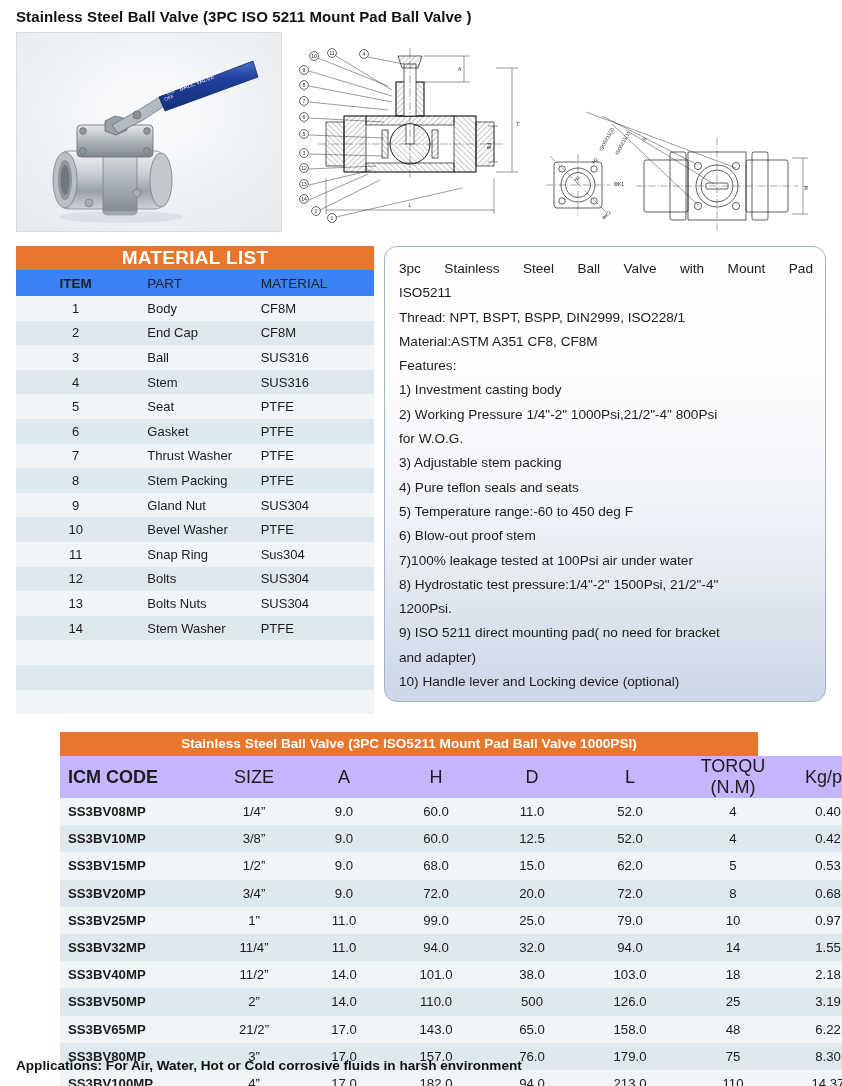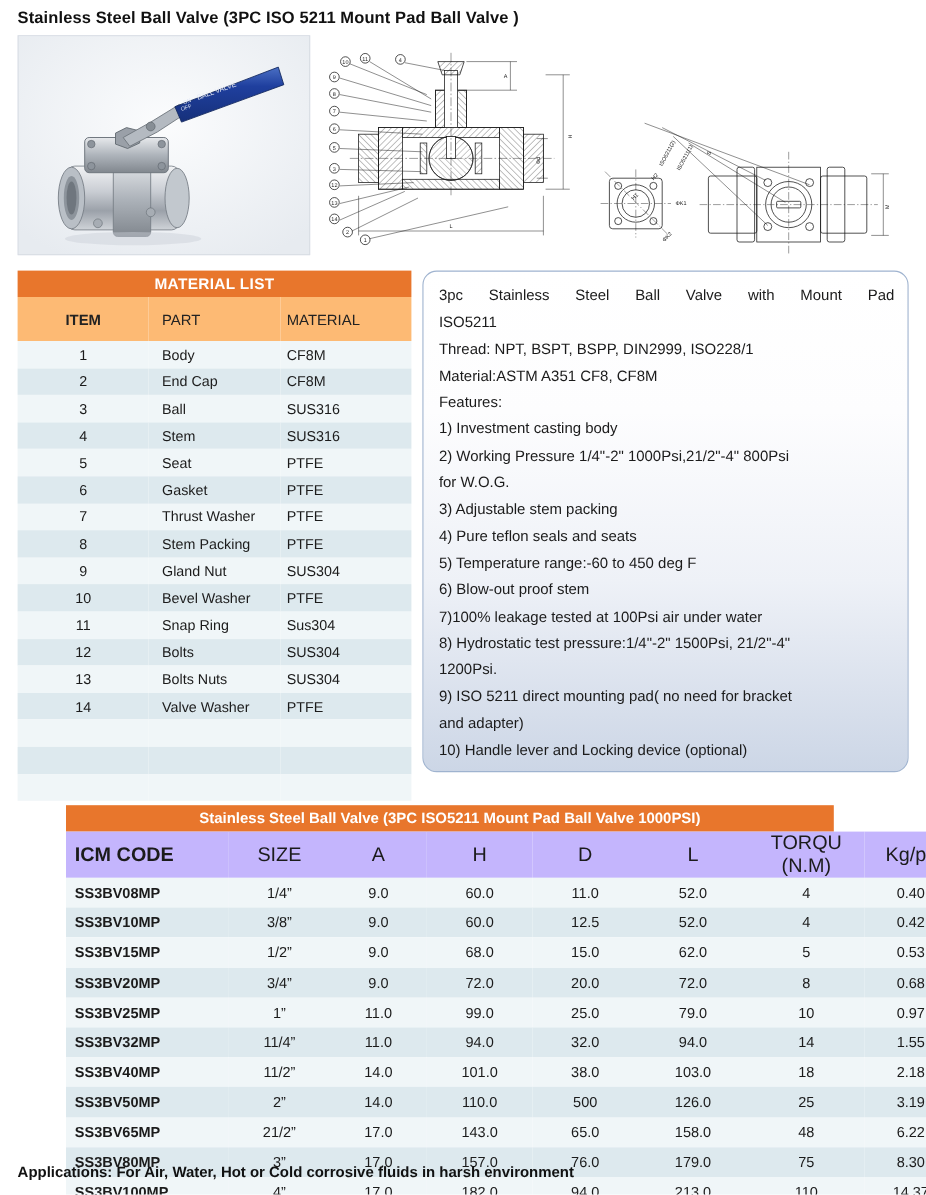--- a/index.html
+++ b/index.html
@@ -80,34 +80,34 @@
     width: 358px;
   }
   .tbl {
     width: 100%;
     border-collapse: collapse;
     table-layout: fixed;
   }
   .band-title {
     background: #e8762c;
     color: #ffffff;
-    font-size: 14px;
+    font-size: 19px;
     font-weight: bold;
     text-align: center;
     letter-spacing: 0.3px;
     height: 24px;
     line-height: 24px;
     padding: 0;
   }
   .mat-head th {
-    background: #fdba74;
+    background: #3b82f6;
     font-size: 13.5px;
     font-weight: normal;
     color: #222;
-    height: 40px;
+    height: 26px;
     padding: 0 0 0 0;
     text-align: left;
   }
   .mat-head th.c-item { text-align: center; font-weight: bold; width: 58px; padding-left: 0; }
   .mat-head th.c-part { padding-left: 12px; width: 168px; }
   .mat-head th.c-mat  { padding-left: 6px; }
 
   .mat-row td {
     font-size: 13px;
     height: 24.6px;
@@ -518,21 +518,21 @@
           <td class="c-part">Bolts</td>
           <td class="c-mat">SUS304</td>
         </tr>
         <tr class="mat-row stripe-a">
           <td class="c-item">13</td>
           <td class="c-part">Bolts Nuts</td>
           <td class="c-mat">SUS304</td>
         </tr>
         <tr class="mat-row stripe-b">
           <td class="c-item">14</td>
-          <td class="c-part">Valve Washer</td>
+          <td class="c-part">Stem Washer</td>
           <td class="c-mat">PTFE</td>
         </tr>
         <tr class="mat-row stripe-a">
           <td class="c-item"></td>
           <td class="c-part"></td>
           <td class="c-mat"></td>
         </tr>
         <tr class="mat-row stripe-b">
           <td class="c-item"></td>
           <td class="c-part"></td>

